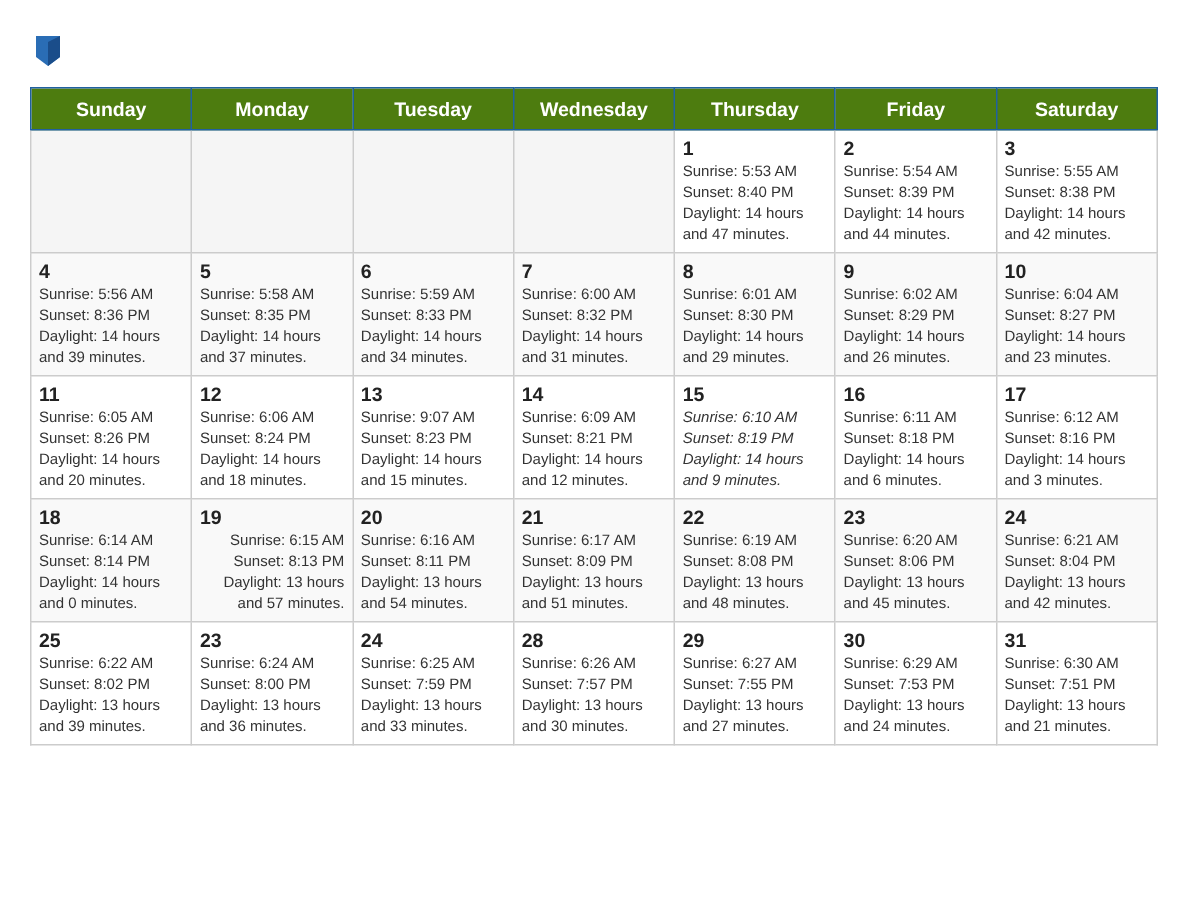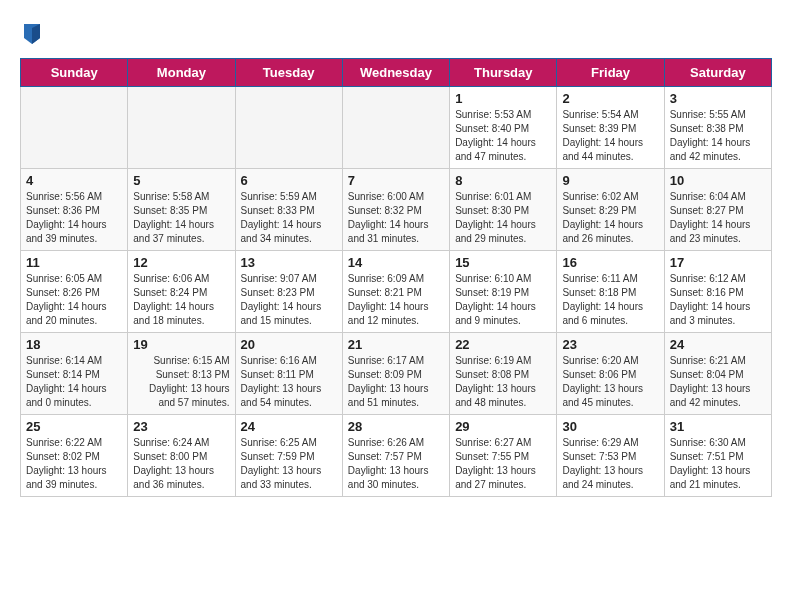--- a/index.html
+++ b/index.html
@@ -45,21 +45,21 @@
     .subtitle {
       font-size: 16px;
       color: #444;
     }
     .calendar {
       width: 100%;
       border-collapse: collapse;
       border: 1px solid #ccc;
     }
     .calendar thead th {
-      background: #be185d;
+      background: #4d7c0f;
       color: #fff;
       font-size: 13px;
       font-weight: bold;
       padding: 6px 4px;
       text-align: center;
       border: 1px solid #2060a0;
     }
     .calendar tbody td {
       border: 1px solid #ccc;
       vertical-align: top;
@@ -212,21 +212,21 @@
 Daylight: 14 hours and 15 minutes.</div>
         </td>
         <td>
           <span class="day-number">14</span>
           <div class="day-info" style="white-space: pre-line;">Sunrise: 6:09 AM
 Sunset: 8:21 PM
 Daylight: 14 hours and 12 minutes.</div>
         </td>
         <td>
           <span class="day-number">15</span>
-          <div class="day-info" style="white-space: pre-line;">Sunrise: 6:10 AM
+          <div class="day-info" style="white-space: pre-line; font-style: italic;">Sunrise: 6:10 AM
 Sunset: 8:19 PM
 Daylight: 14 hours and 9 minutes.</div>
         </td>
         <td>
           <span class="day-number">16</span>
           <div class="day-info" style="white-space: pre-line;">Sunrise: 6:11 AM
 Sunset: 8:18 PM
 Daylight: 14 hours and 6 minutes.</div>
         </td>
         <td>

